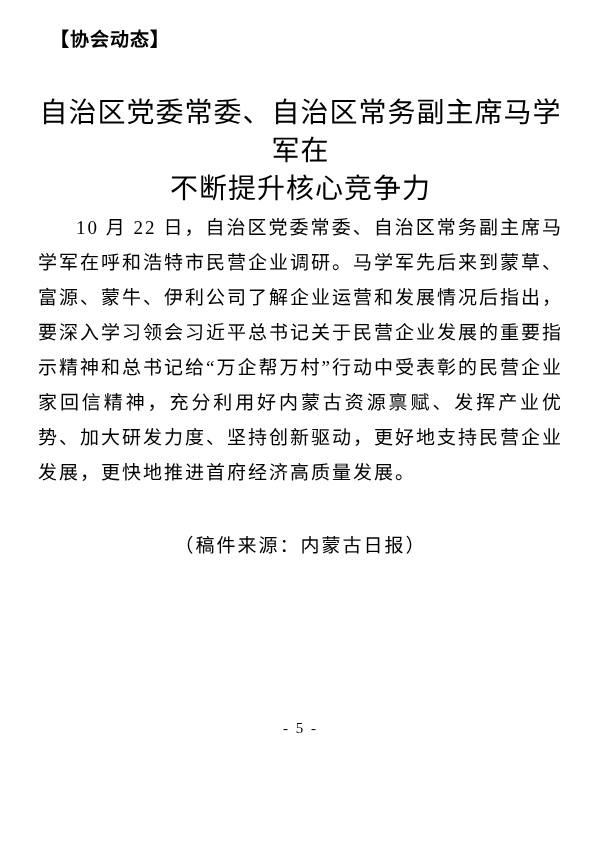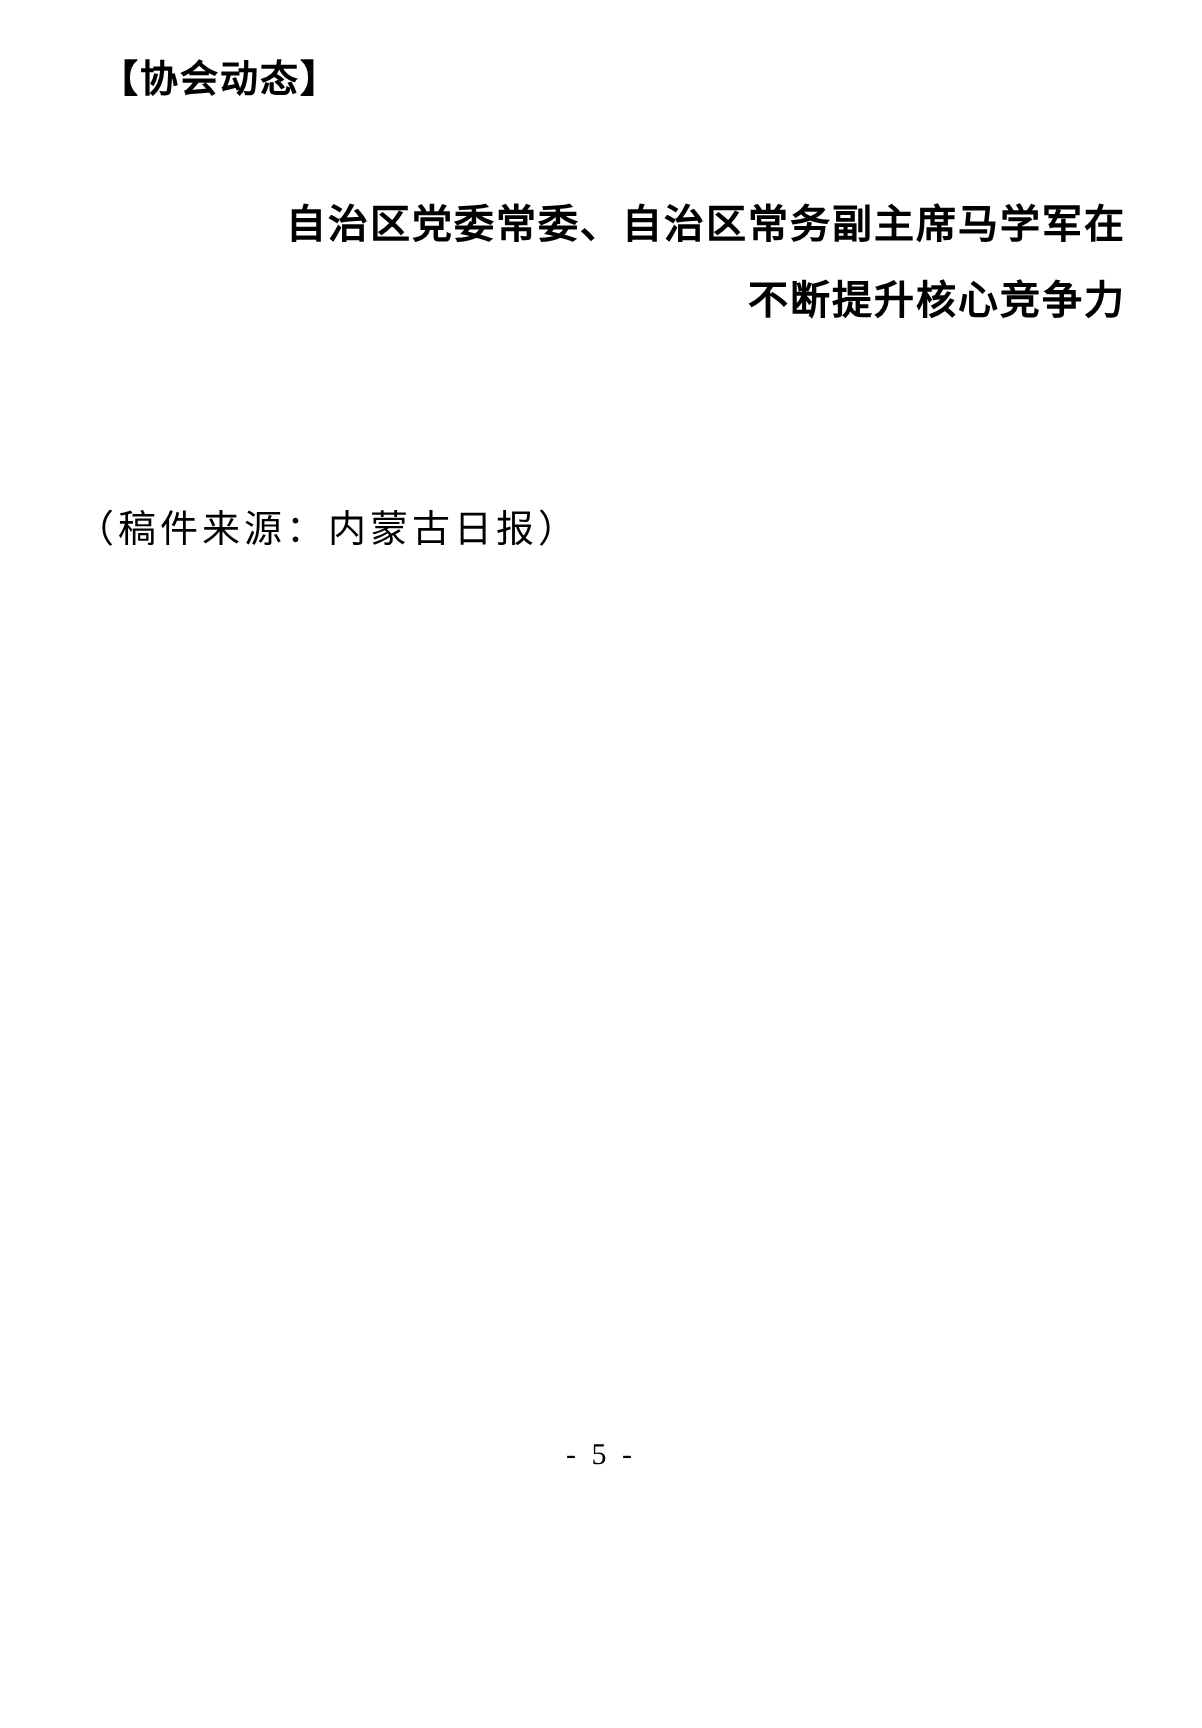--- a/index.html
+++ b/index.html
@@ -26,23 +26,23 @@
     font-size: 19px;
     letter-spacing: 1px;
     white-space: nowrap;
   }
   .article-title {
     position: absolute;
     top: 94px;
     left: 38px;
     right: 38px;
     margin: 0;
-    text-align: right;
-    font-weight: bold;
-    font-size: 20px;
+    text-align: center;
+    font-weight: normal;
+    font-size: 28px;
     line-height: 38px;
     letter-spacing: 1px;
   }
   .title-line {
     display: block;
   }
   .body-text {
     position: absolute;
     top: 210px;
     left: 38px;
@@ -55,21 +55,21 @@
     letter-spacing: 2px;
     text-align: justify;
     text-justify: inter-character;
     text-indent: 2em;
   }
   .source-line {
     margin: 38px 0 0 0;
     font-size: 19px;
     line-height: 35px;
     letter-spacing: 2px;
-    text-align: left;
+    text-align: center;
   }
   .page-number {
     position: absolute;
     bottom: 1px;
     left: 0;
     right: 0;
     text-align: center;
     font-size: 15px;
     line-height: 19px;
     letter-spacing: 2px;
@@ -81,18 +81,19 @@
 <div class="page">
 
   <div class="section-header">【协会动态】</div>
 
   <h1 class="article-title">
     <span class="title-line">自治区党委常委、自治区常务副主席马学军在</span>
     <span class="title-line">不断提升核心竞争力</span>
   </h1>
 
   <div class="body-text">
+    <p class="body-para">10 月 22 日，自治区党委常委、自治区常务副主席马学军在呼和浩特市民营企业调研。马学军先后来到蒙草、富源、蒙牛、伊利公司了解企业运营和发展情况后指出，要深入学习领会习近平总书记关于民营企业发展的重要指示精神和总书记给“万企帮万村”行动中受表彰的民营企业家回信精神，充分利用好内蒙古资源禀赋、发挥产业优势、加大研发力度、坚持创新驱动，更好地支持民营企业发展，更快地推进首府经济高质量发展。</p>
     <p class="source-line">（稿件来源：内蒙古日报）</p>
   </div>
 
   <div class="page-number">- 5 -</div>
 
 </div>
 
 </body></html>

